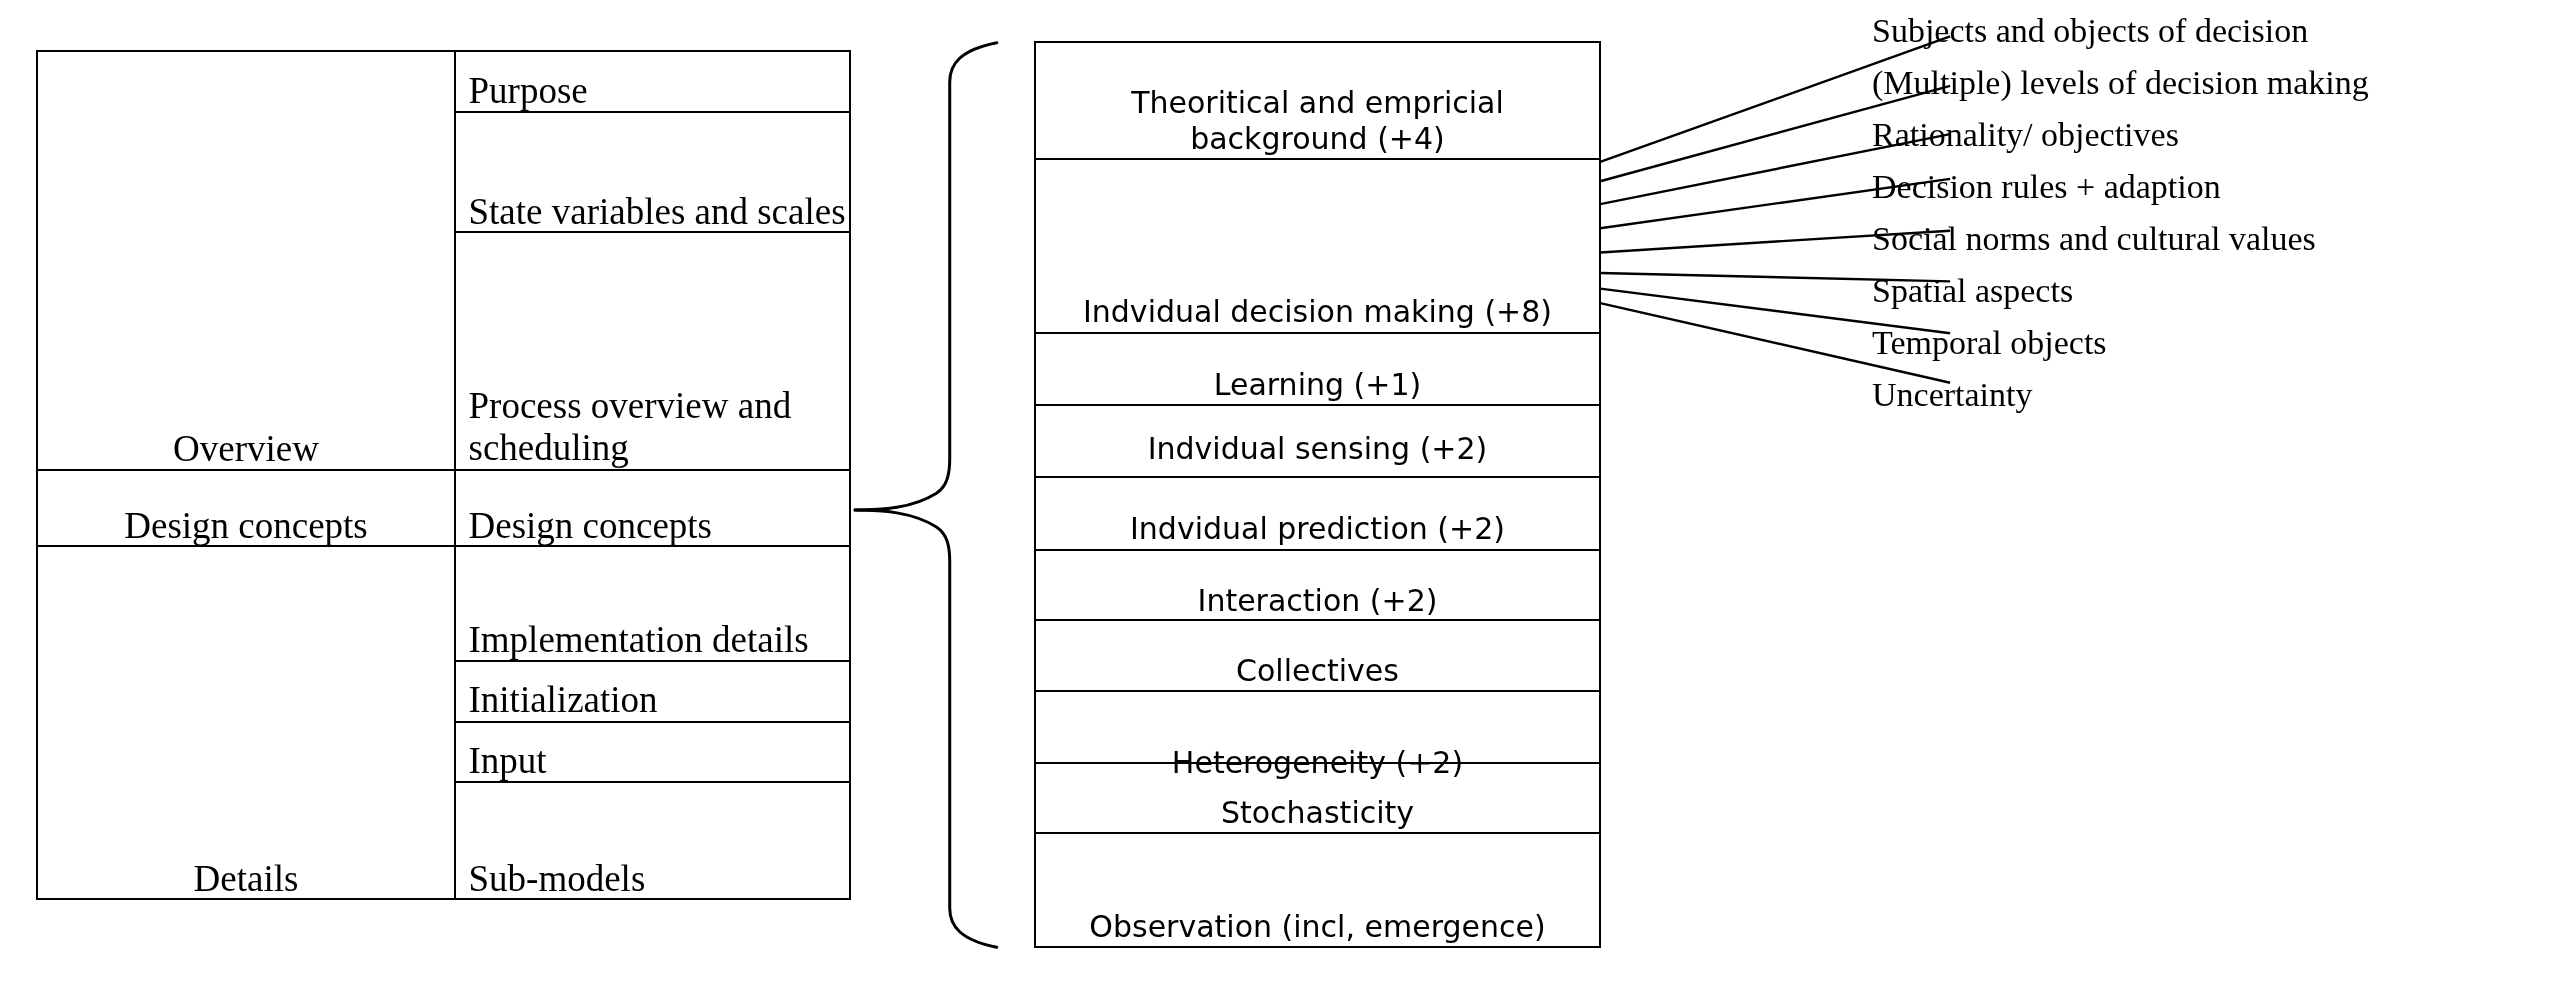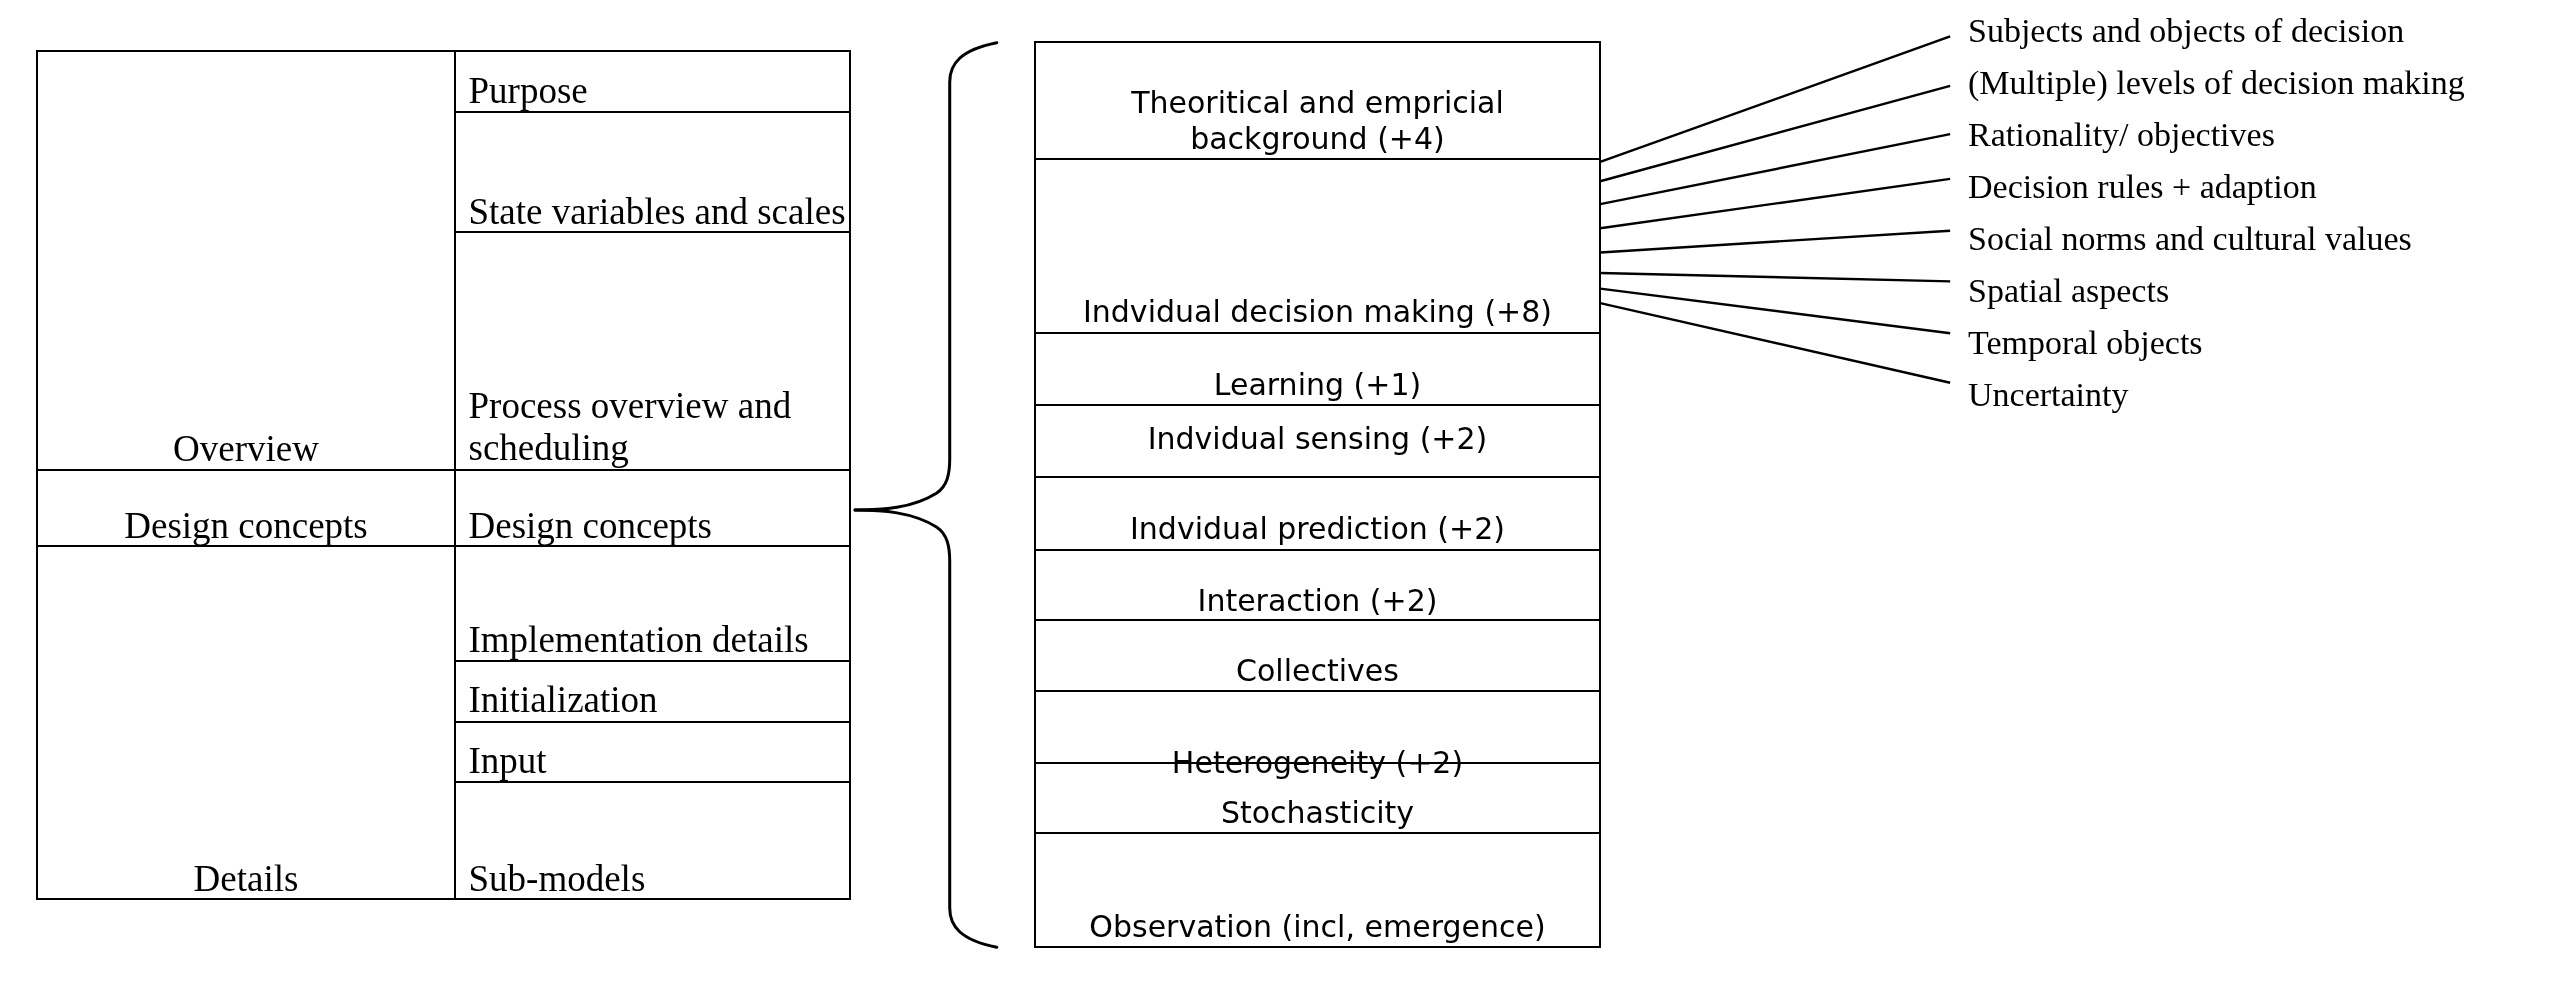--- a/index.html
+++ b/index.html
@@ -117,21 +117,21 @@
     left: 1599px;
     top: 0px;
     width: 362px;
     height: 459px;
     pointer-events: none;
   }
 
   
   #right-list {
     position: absolute;
-    left: 1968px;
+    left: 1872px;
     top: 4.8px;
     width: 604px;
   }
   .rl-item {
     font-size: 34px;
     line-height: 1.0;
     height: 52px;
     display: flex;
     align-items: center;
     color: #000;
@@ -220,21 +220,21 @@
 
     <div class="mb-cell" style="top:0px;    height:115px;">
       <span>Theoritical and empricial background (+4)</span>
     </div>
     <div class="mb-cell" style="top:115px;  height:173px;">
       <span>Indvidual decision making (+8)</span>
     </div>
     <div class="mb-cell" style="top:289px;  height:72px;">
       <span>Learning (+1)</span>
     </div>
-    <div class="mb-cell" style="top:343px;  height:72px;">
+    <div class="mb-cell" style="top:353px;  height:72px;">
       <span>Indvidual sensing (+2)</span>
     </div>
     <div class="mb-cell" style="top:433px;  height:72px;">
       <span>Indvidual prediction (+2)</span>
     </div>
     <div class="mb-cell" style="top:506px;  height:71px;">
       <span>Interaction (+2)</span>
     </div>
     <div class="mb-cell" style="top:576px;  height:71px;">
       <span>Collectives</span>

